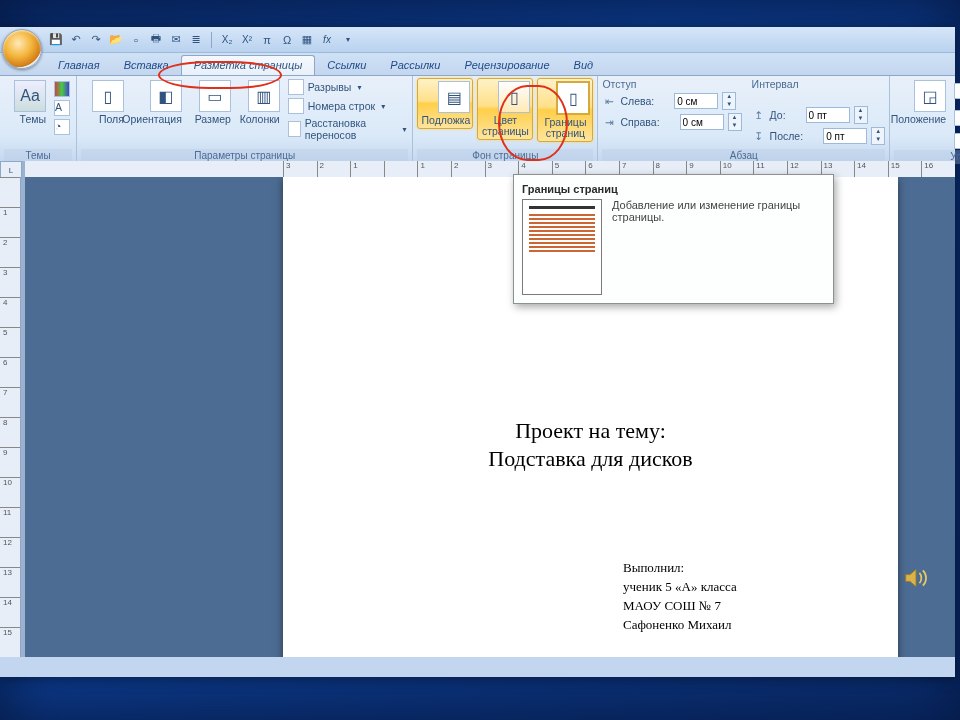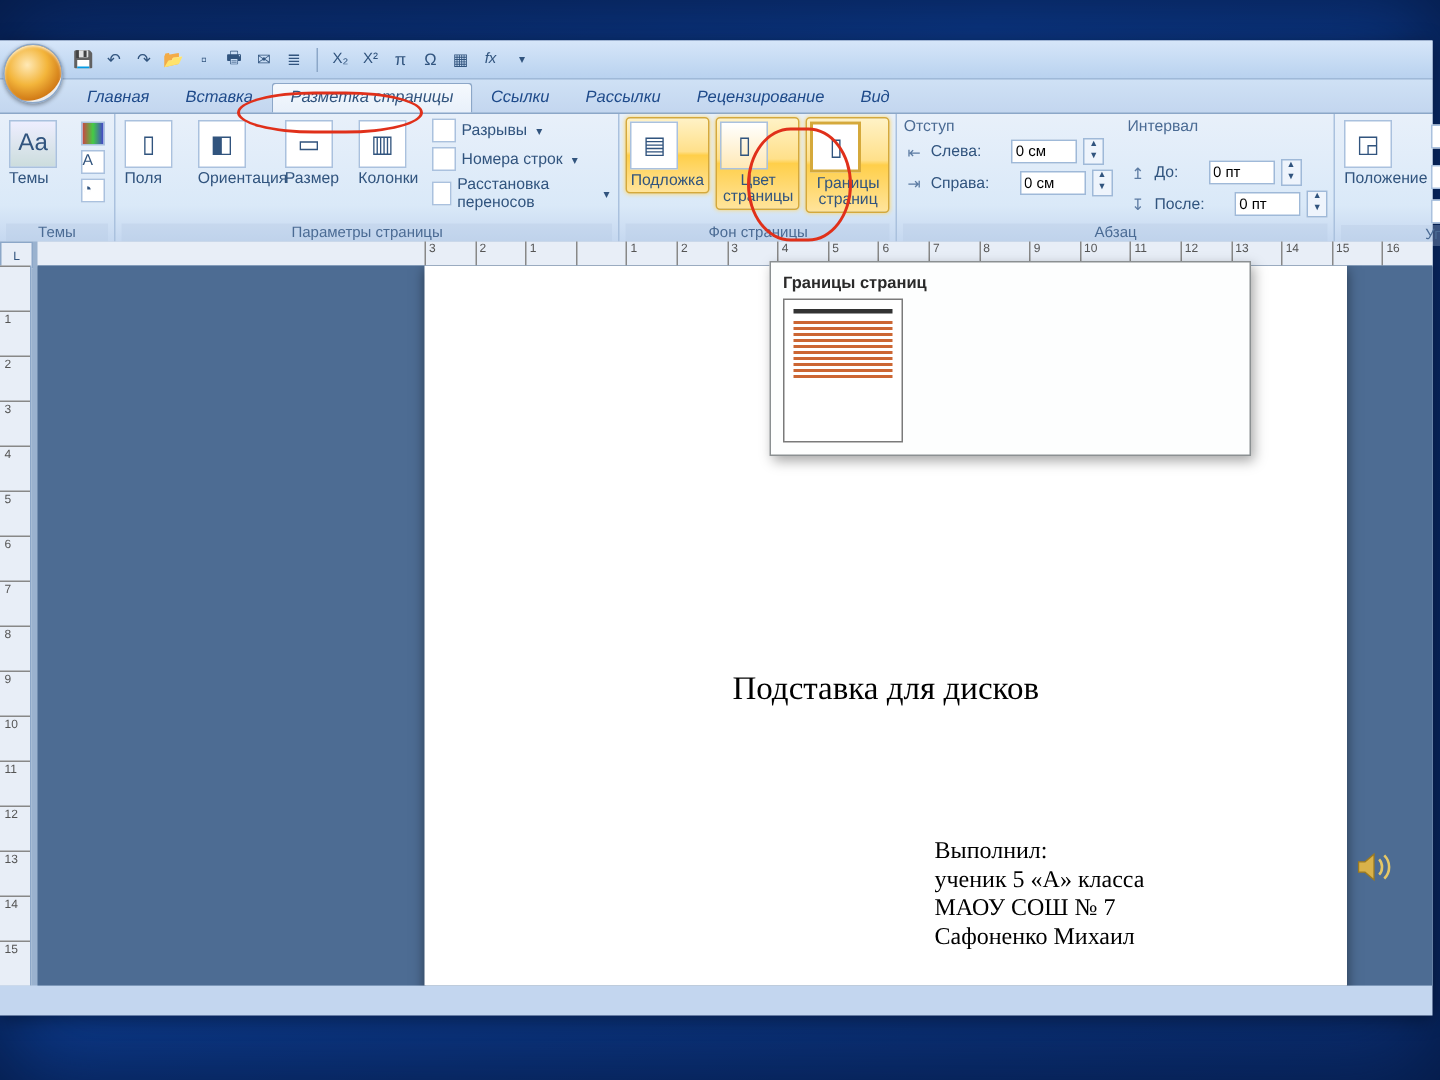--- a/index.html
+++ b/index.html
@@ -22,21 +22,21 @@
   .tabs { height:22px; display:flex; align-items:end; padding-left:46px; background:linear-gradient(#cfe1f5,#c3d6ef); }
   .tab { padding:3px 12px 4px; color:#1e4a8a; cursor:pointer; position:relative;font-style:italic; }
   .tab.active { background:linear-gradient(#f5f9fd,#e8f0fa); border:1px solid #8ca7c8; border-bottom:none; border-radius:3px 3px 0 0; color:#31547e; }
   .highlight-circle { position:absolute; border:2px solid #e0301a; border-radius:50%/60%; pointer-events:none; z-index:20; }
 
   
   .ribbon { height:87px; background:linear-gradient(#e8f0fa,#dae9f8 70%,#c3d6ef); border-top:1px solid #8ca7c8; border-bottom:1px solid #8ca7c8; display:flex; }
   .group { border-right:1px solid #aac1de; display:flex; flex-direction:column; justify-content:space-between; padding:2px 4px 0; position:relative; }
   .group-body { flex:1; display:flex; align-items:flex-start; gap:4px; }
   .group-label { text-align:center; color:#4b6b94; font-size:10px; padding:1px 0 2px; background:rgba(180,200,225,.3); }
-  .big-btn { display:flex; flex-direction:column; align-items:flex-start; width:50px; padding:2px; cursor:pointer; color:#31547e; }
+  .big-btn { display:flex; flex-direction:column; align-items:flex-end; width:50px; padding:2px; cursor:pointer; color:#31547e; }
   .big-ico { width:30px; height:30px; background:#fff; border:1px solid #aac1de; margin-bottom:2px; display:flex; align-items:center; justify-content:center; font-size:16px; }
   .big-btn span { text-align:center; font-size:10.5px; line-height:11px; }
   .small-stack { display:flex; flex-direction:column; gap:1px; }
   .small-btn { display:flex; align-items:center; gap:4px; padding:1px 2px; cursor:pointer; color:#31547e; font-size:10.5px; }
   .small-ico { width:14px; height:14px; background:#fff; border:1px solid #aac1de; }
   .drop-arrow::after { content:"▾"; font-size:8px; margin-left:2px; color:#31547e; }
 
   .group.highlight-btn .big-btn { background:linear-gradient(#fff2c6,#ffe08a 45%,#ffcf4a 50%,#ffe49b); border:1px solid #d5a93b; border-radius:3px; box-shadow:0 0 3px #ffd567; }
 
   .spin-field { display:flex; align-items:center; gap:4px; font-size:10.5px; color:#31547e; }
@@ -50,21 +50,21 @@
   .ruler-h { position:absolute; left:25px; right:0; top:0; height:16px; background:#e8eef7; border-bottom:1px solid #8ca7c8; font-size:8px; color:#555; }
   .ruler-h .ticks { position:absolute; left:258px; right:0; top:0; height:100%; display:flex; }
   .ruler-h .tick { width:37px; border-left:1px solid #888; height:100%; text-align:left; padding-left:2px; }
   .ruler-v { position:absolute; left:0; top:16px; bottom:0; width:20px; background:#e8eef7; border-right:1px solid #8ca7c8; font-size:8px; color:#555; display:flex; flex-direction:column; }
   .ruler-v .tick { height:37px; border-top:1px solid #888; padding-left:3px; }
   .ruler-corner { position:absolute; left:0; top:0; width:20px; height:16px; border:1px solid #8ca7c8; background:#e8eef7; display:flex; align-items:center; justify-content:center; font-size:8px; color:#31547e; }
   .docscroll { position:absolute; left:25px; right:0; top:16px; bottom:0; background:#4d6c93; overflow:hidden; }
   .page { position:absolute; left:258px; top:0; width:615px; height:800px; background:#fff; box-shadow:0 2px 8px rgba(0,0,0,.5); padding:60px 60px; box-sizing:border-box; font-family:"Times New Roman",serif; color:#000; }
   .page .small-top { text-align:center; font-size:12.5px; }
   .page .proj { text-align:center; font-size:22px; margin-top:150px; line-height:28px; }
-  .page .author { margin-top:85px; margin-left:280px; font-size:16px; line-height:19px; }
+  .page .author { margin-top:85px; margin-left:280px; font-size:13px; line-height:19px; }
 
   
   .status { position:absolute; left:0; right:0; bottom:0; height:20px; background:linear-gradient(#dbe8f7,#bed5ee); border-top:1px solid #8ca7c8; display:flex; align-items:center; font-size:10.5px; color:#1e4a8a; }
   .status-sect { padding:0 10px; border-right:1px solid #aac1de; height:100%; display:flex; align-items:center; gap:5px; }
   .status-right { margin-left:auto; display:flex; align-items:center; padding-right:8px; gap:2px; }
   .view-btn { width:16px; height:14px; border:1px solid #8ca7c8; background:#eef4fc; cursor:pointer; }
 
   
   .supertip { position:absolute; z-index:30; background:#fdfefe; border:1px solid #8b9092; box-shadow:2px 3px 8px rgba(0,0,0,.35); padding:8px; font-size:11px; color:#444; width:303px; }
   .supertip .st-title { font-weight:bold; color:#2a2a2a; margin-bottom:4px; }
@@ -277,20 +277,21 @@
             <div class="line"></div>
             <div class="line"></div>
             <div class="line"></div>
             <div class="line"></div>
             <div class="line"></div>
             <div class="line"></div>
             <div class="line"></div>
             <div class="line"></div>
             <div class="line"></div>
         </div>
+        <div style="flex:1">Добавление или изменение границы страницы.</div>
       </div>
     </div>
 
     <div class="workarea">
       <div class="ruler-corner">L</div>
       <div class="ruler-h">
           <div class="ticks" id="hruler">
             <div class="tick">3</div>
             <div class="tick">2</div>
             <div class="tick">1</div>
@@ -330,21 +331,21 @@
           <div class="tick">13</div>
           <div class="tick">14</div>
           <div class="tick">15</div>
         </div>
       <div class="docscroll">
         <div class="page">
           <div class="small-top">
             <span>Муниц</span><br><span>м</span>
           </div>
           <div class="proj">
-            <br><span>Подставка для дисков</span>
+            <span>Проект на тему:</span><br><span>Подставка для дисков</span>
           </div>
           <div class="author">
             <span>Выполнил:</span><br>
             <span>ученик 5 «А» класса</span><br>
             <span>МАОУ СОШ № 7</span><br>
             <span>Сафоненко Михаил</span>
           </div>
         </div>
       </div>
     </div>

